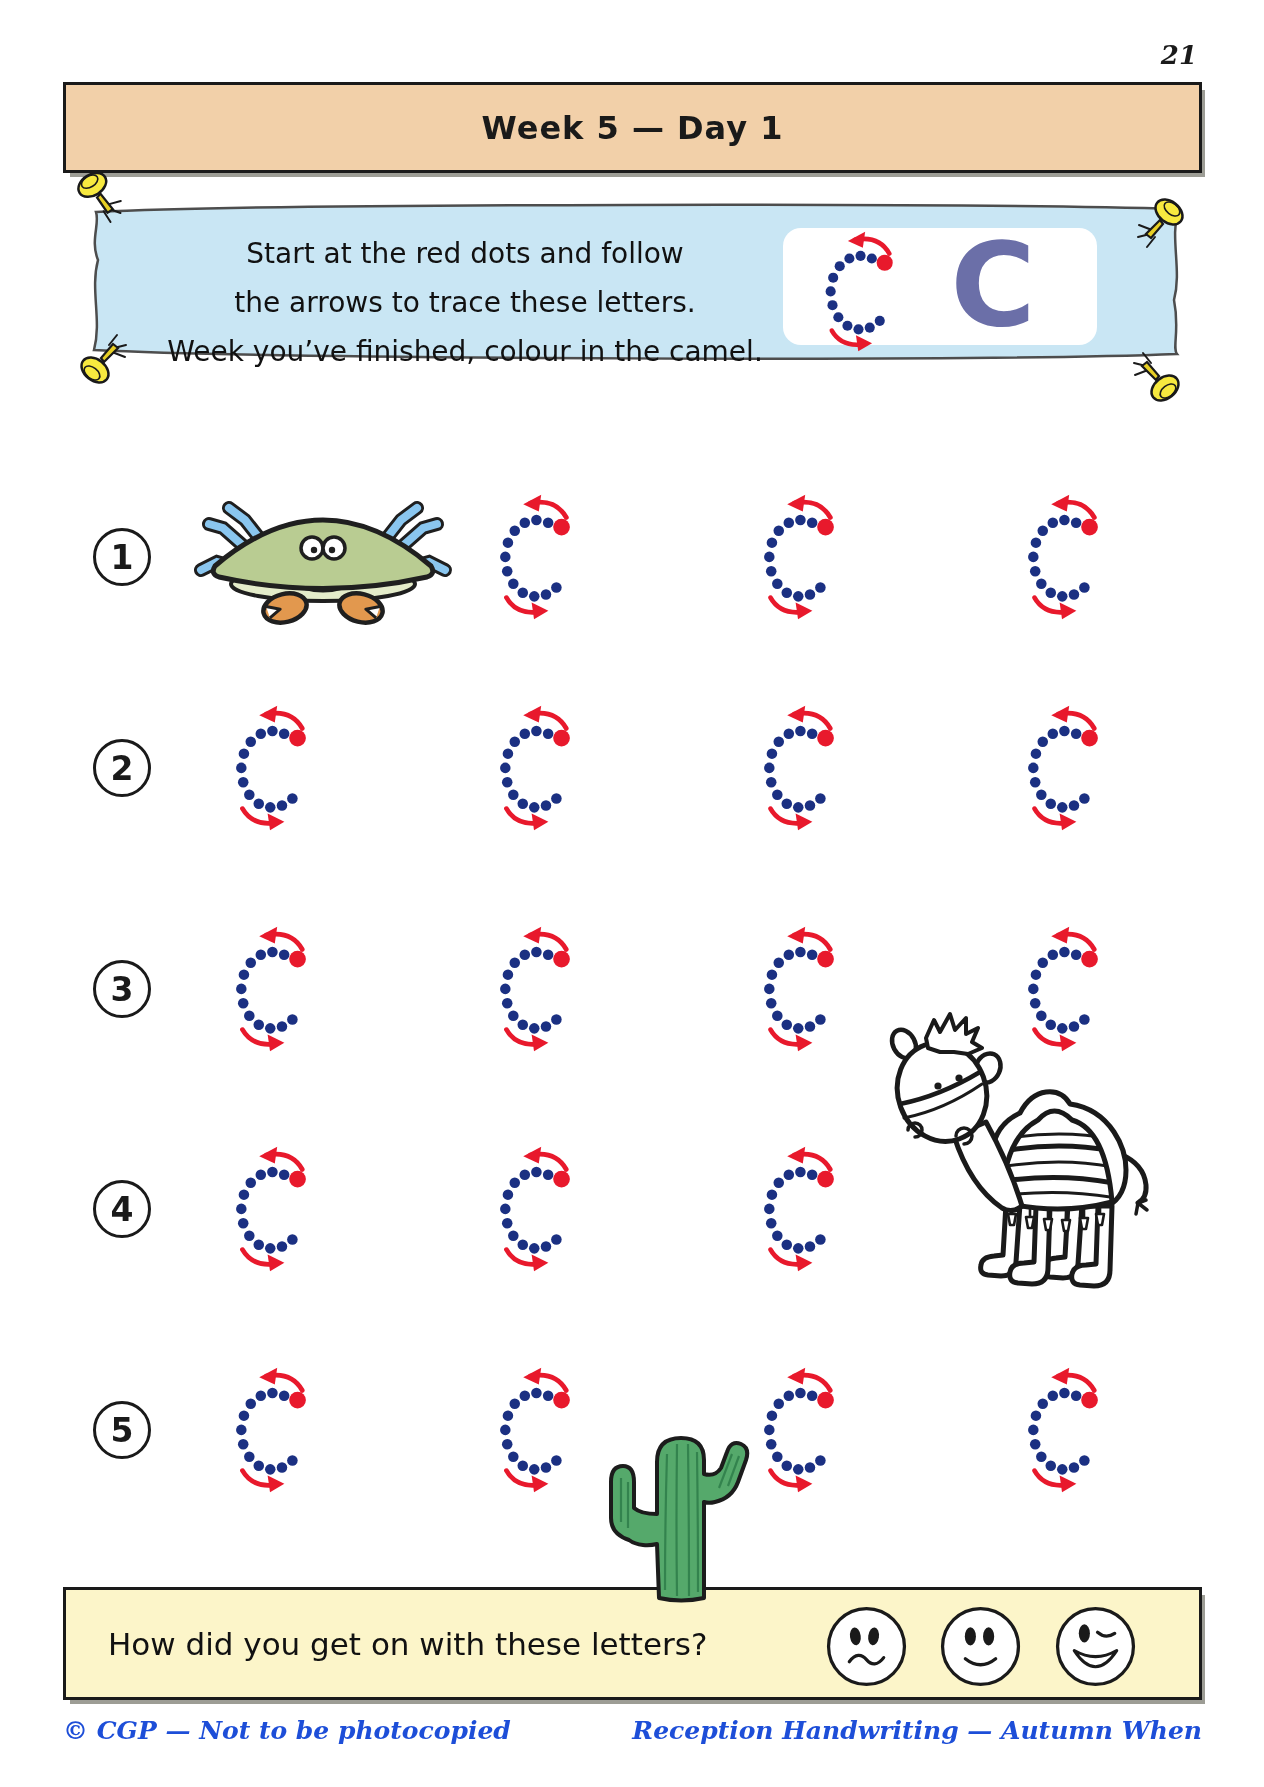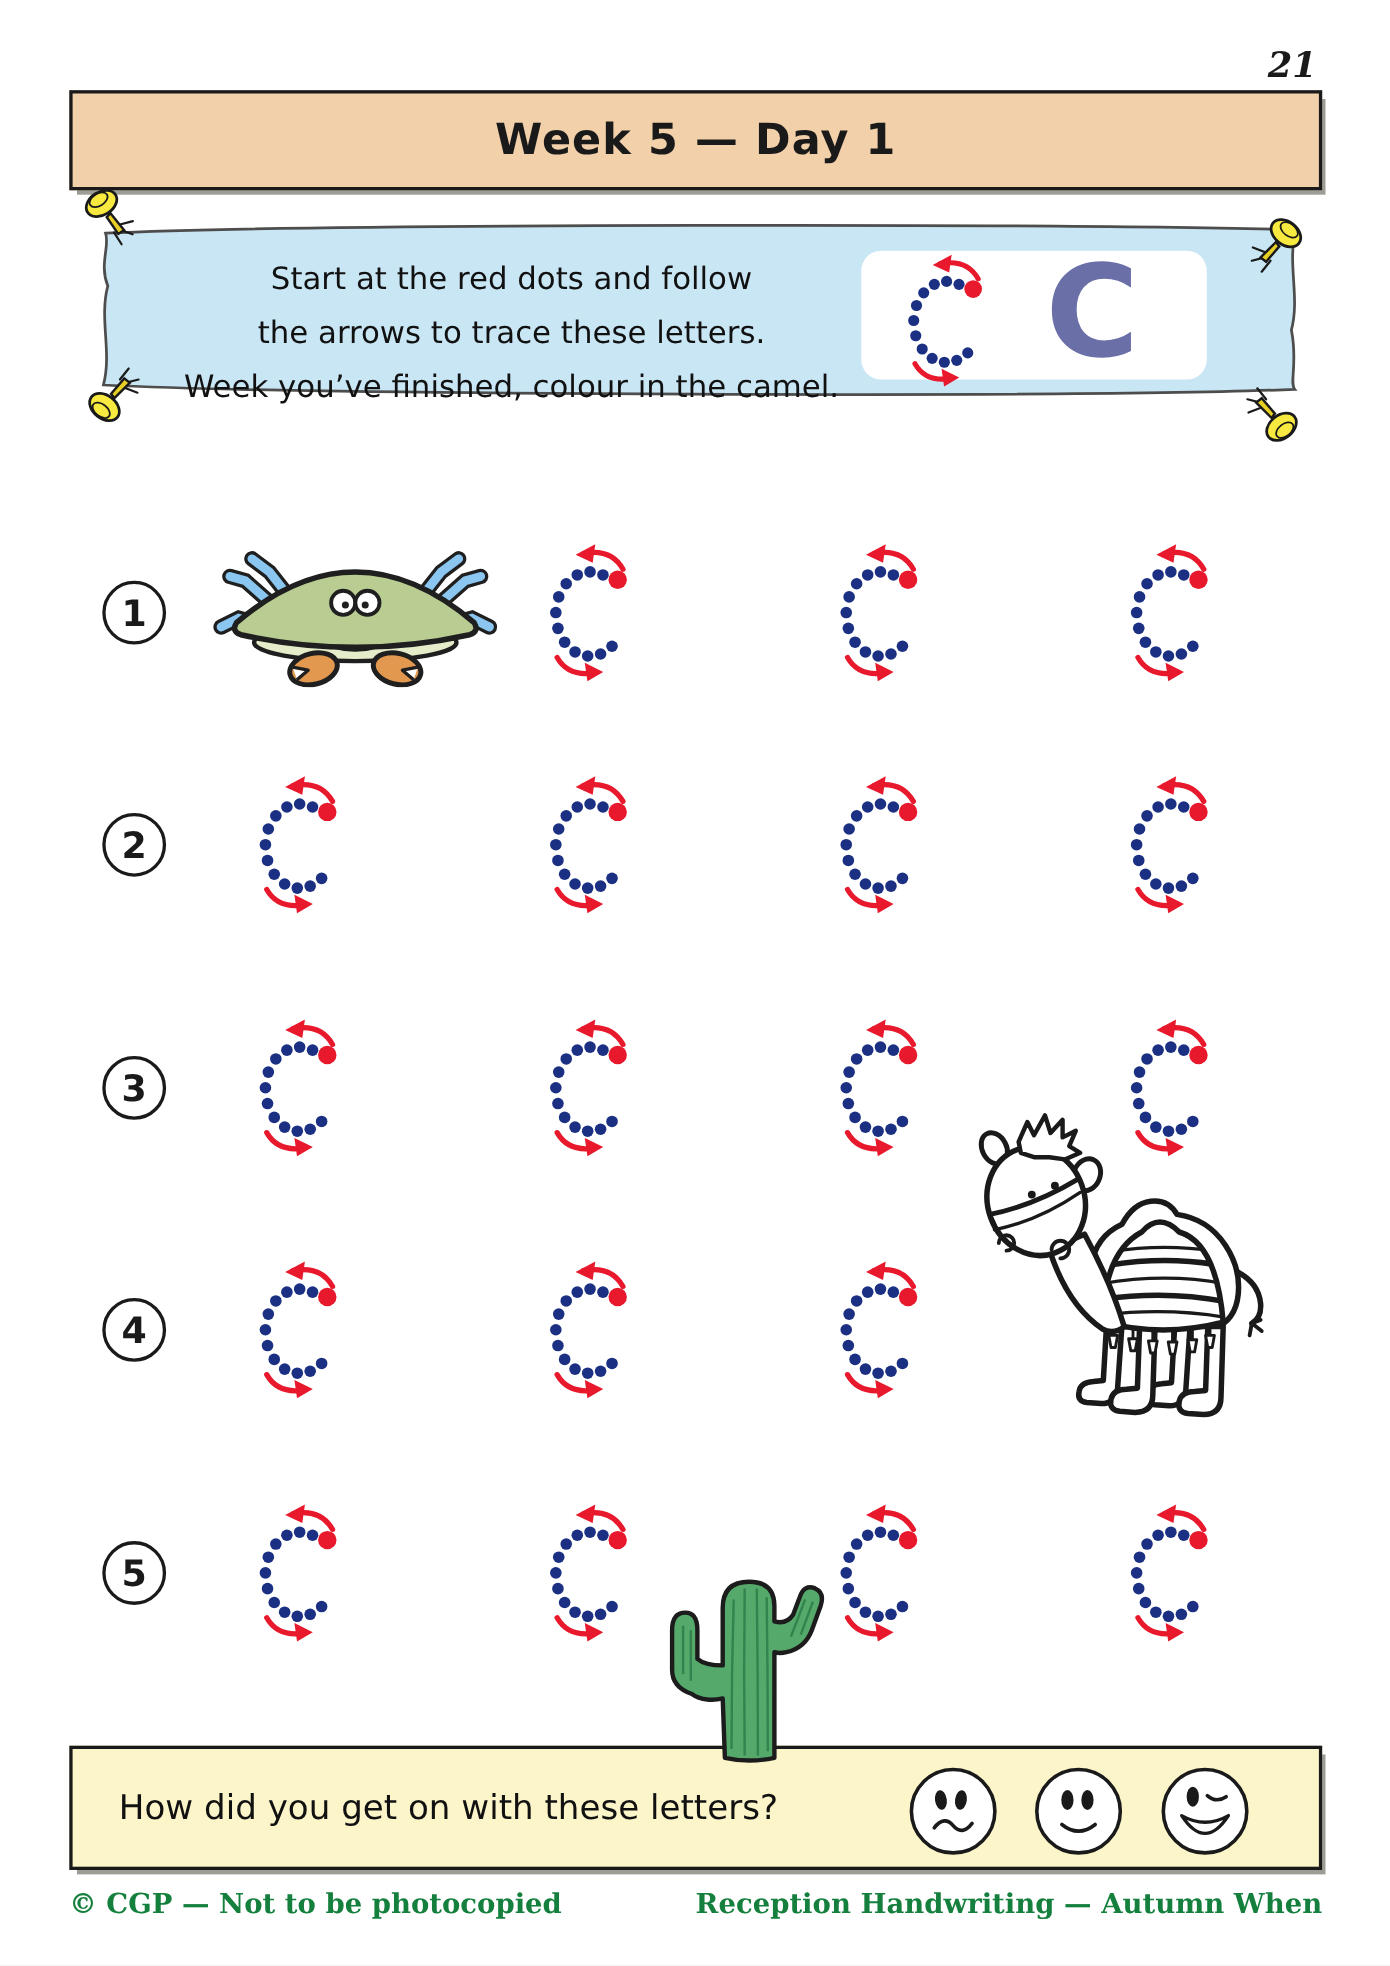--- a/index.html
+++ b/index.html
@@ -1,27 +1,27 @@
 <!DOCTYPE html>
 <html style="--title-banner-bg: #f2d0a9; --feedback-bar-bg: #fcf5c9; --example-letter-purple: #6b6fa8;"><head>
 <meta charset="utf-8">
 <style>
   html,body{margin:0;padding:0;background:#e8e8e8;}
   #page{position:relative;width:1264px;height:1787px;background:#ffffff;overflow:hidden;
         font-family:"DejaVu Sans","Liberation Sans",sans-serif;color:#1a1a1a;}
 
   
   #page-number{position:absolute;left:1080px;top:40px;width:117px;text-align:right;
-    font-family:"DejaVu Serif","Liberation Serif",serif;font-style:italic;font-weight:700;font-size:32px;}
+    font-family:"DejaVu Serif","Liberation Serif",serif;font-style:italic;font-weight:700;font-size:26px;}
 
   
   #title-banner{position:absolute;left:63px;top:82px;width:1139px;height:91px;
     background:var(--title-banner-bg,#f2d0a9);border:3px solid #1a1a1a;box-sizing:border-box;
     box-shadow:5px 6px 0 -2px #9d9d95;display:flex;align-items:center;justify-content:center;}
-  #title-banner h1{margin:0;font-size:39px;font-weight:700;letter-spacing:1px;}
+  #title-banner h1{margin:0;font-size:32px;font-weight:700;letter-spacing:1px;}
 
   
   #instruction-banner-svg{position:absolute;left:78px;top:198px;}
   #instruction-text{position:absolute;left:150px;top:229px;width:630px;
     font-size:28px;line-height:49px;color:#111;text-align:center;}
   #example-box{position:absolute;left:783px;top:228px;width:314px;height:117px;
     background:#ffffff;border-radius:18px;}
   #example-trace{position:absolute;left:818px;top:227px;}
   #example-letter{position:absolute;left:928px;top:231px;width:130px;height:110px;
     font-size:116px;line-height:108px;text-align:center;font-weight:600;
@@ -51,21 +51,21 @@
   #feedback-question{position:absolute;left:42px;top:0;height:107px;display:flex;align-items:center;
     font-size:31px;color:#111;}
   .face{position:absolute;top:14px;}
   #face-worried{left:758px;}
   #face-okay{left:872px;}
   #face-wink{left:987px;}
 
   
   #footer{position:absolute;left:63px;top:1716px;width:1139px;display:flex;
     justify-content:space-between;font-family:"DejaVu Serif","Liberation Serif",serif;
-    font-weight:600;font-size:25px;color:#15803d;}
+    font-style:italic;font-weight:600;font-size:25px;color:#1d4ed8;}
 </style>
 </head>
 <body>
 
 <svg width="0" height="0" style="position:absolute" aria-hidden="true">
   <defs>
     <symbol id="letter-c" viewBox="0 0 80 112">
       <g fill="#e8192c">
         <path d="M 62 23 Q 53 7 32 11" fill="none" stroke="#e8192c" stroke-width="4" stroke-linecap="round"></path>
         <polygon points="26,12 41,4 39,18"></polygon>

